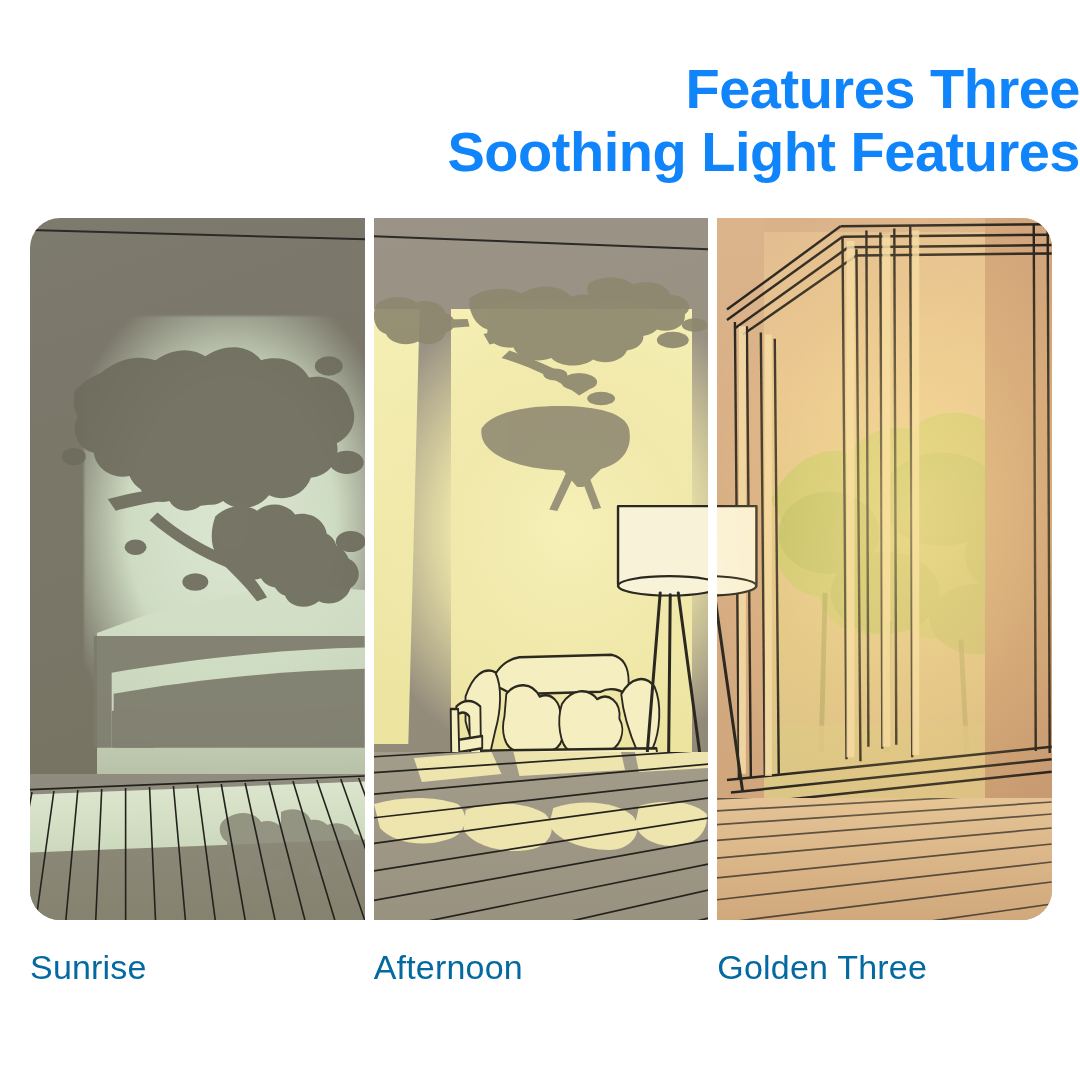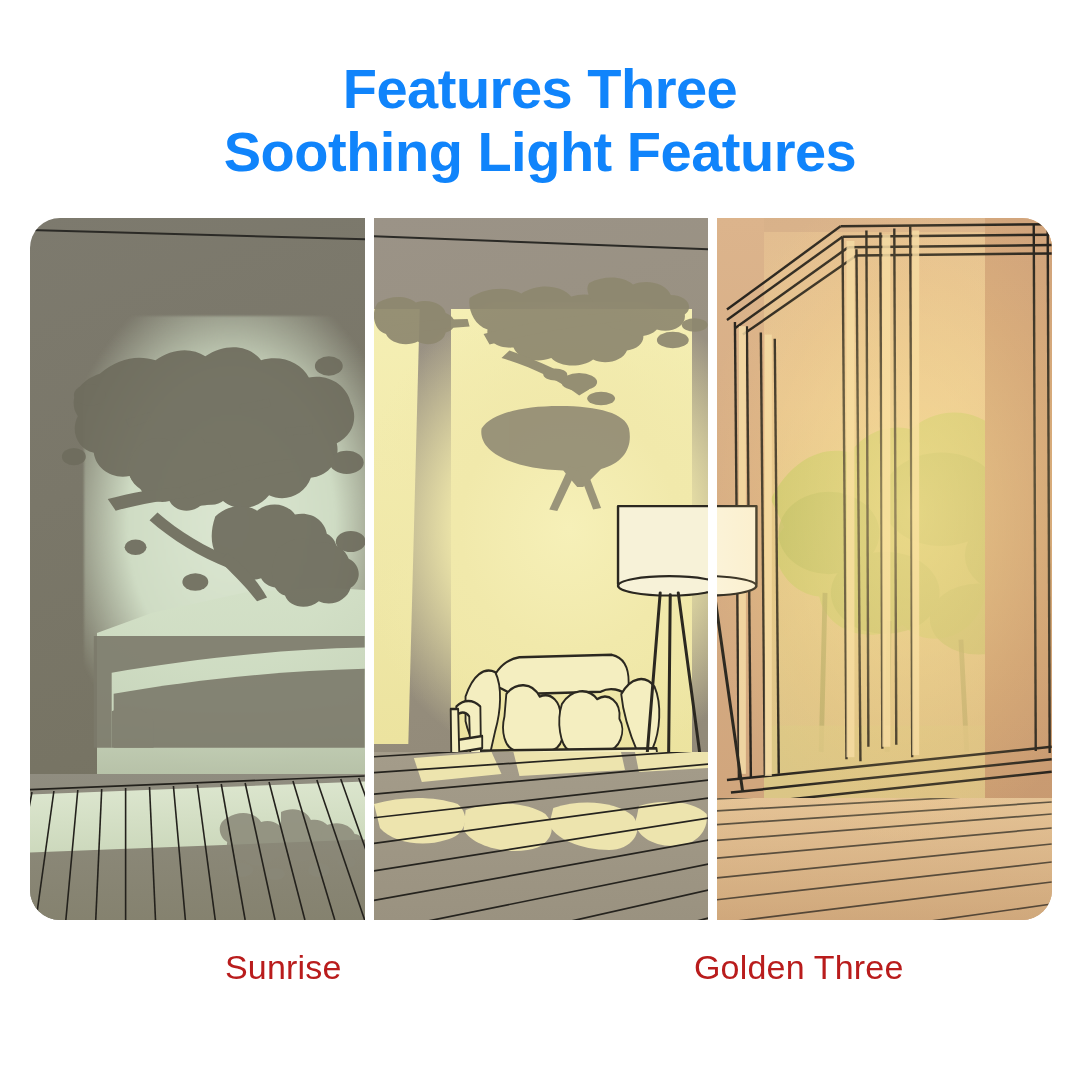--- a/index.html
+++ b/index.html
@@ -9,21 +9,21 @@
     background:#ffffff;
     font-family:"Liberation Sans", sans-serif;
     overflow:hidden;
     position:relative;
   }
 
   
   .headline{
     position:absolute;
     top:58px; left:0; width:1080px;
-    text-align:center;
+    text-align:right;
     line-height:1.12;
     letter-spacing:-0.5px;
   }
   .headline .line{
     display:block;
     font-size:56px;
     font-weight:bold;
     color:#1084fb;
     white-space:nowrap;
   }
@@ -107,23 +107,23 @@
   .floor{ position:absolute; left:0; right:0; bottom:0; overflow:hidden; }
 
   
   .captions{
     position:absolute;
     left:30px; top:948px; width:1022px;
     display:flex; gap:9px;
   }
   .caption{
     flex:1 1 0;
-    text-align:center;
+    text-align:left;
     font-size:34px;
-    color:#b91c1c;
+    color:#0369a1;
     font-family:"Liberation Sans Narrow","Liberation Sans", sans-serif;
     letter-spacing:.2px;
     white-space:nowrap;
   }
 </style>
 </head>
 <body>
 
 <div class="headline">
   <span class="line">Features Three</span>
@@ -447,14 +447,15 @@
       </div>
 
       <div class="goldhaze"></div>
     </div>
   </div>
 
 </div>
 
 <div class="captions">
   <div class="caption">Sunrise</div>
+  <div class="caption">Afternoon</div>
   <div class="caption">Golden Three</div>
 </div>
 
 </body></html>

